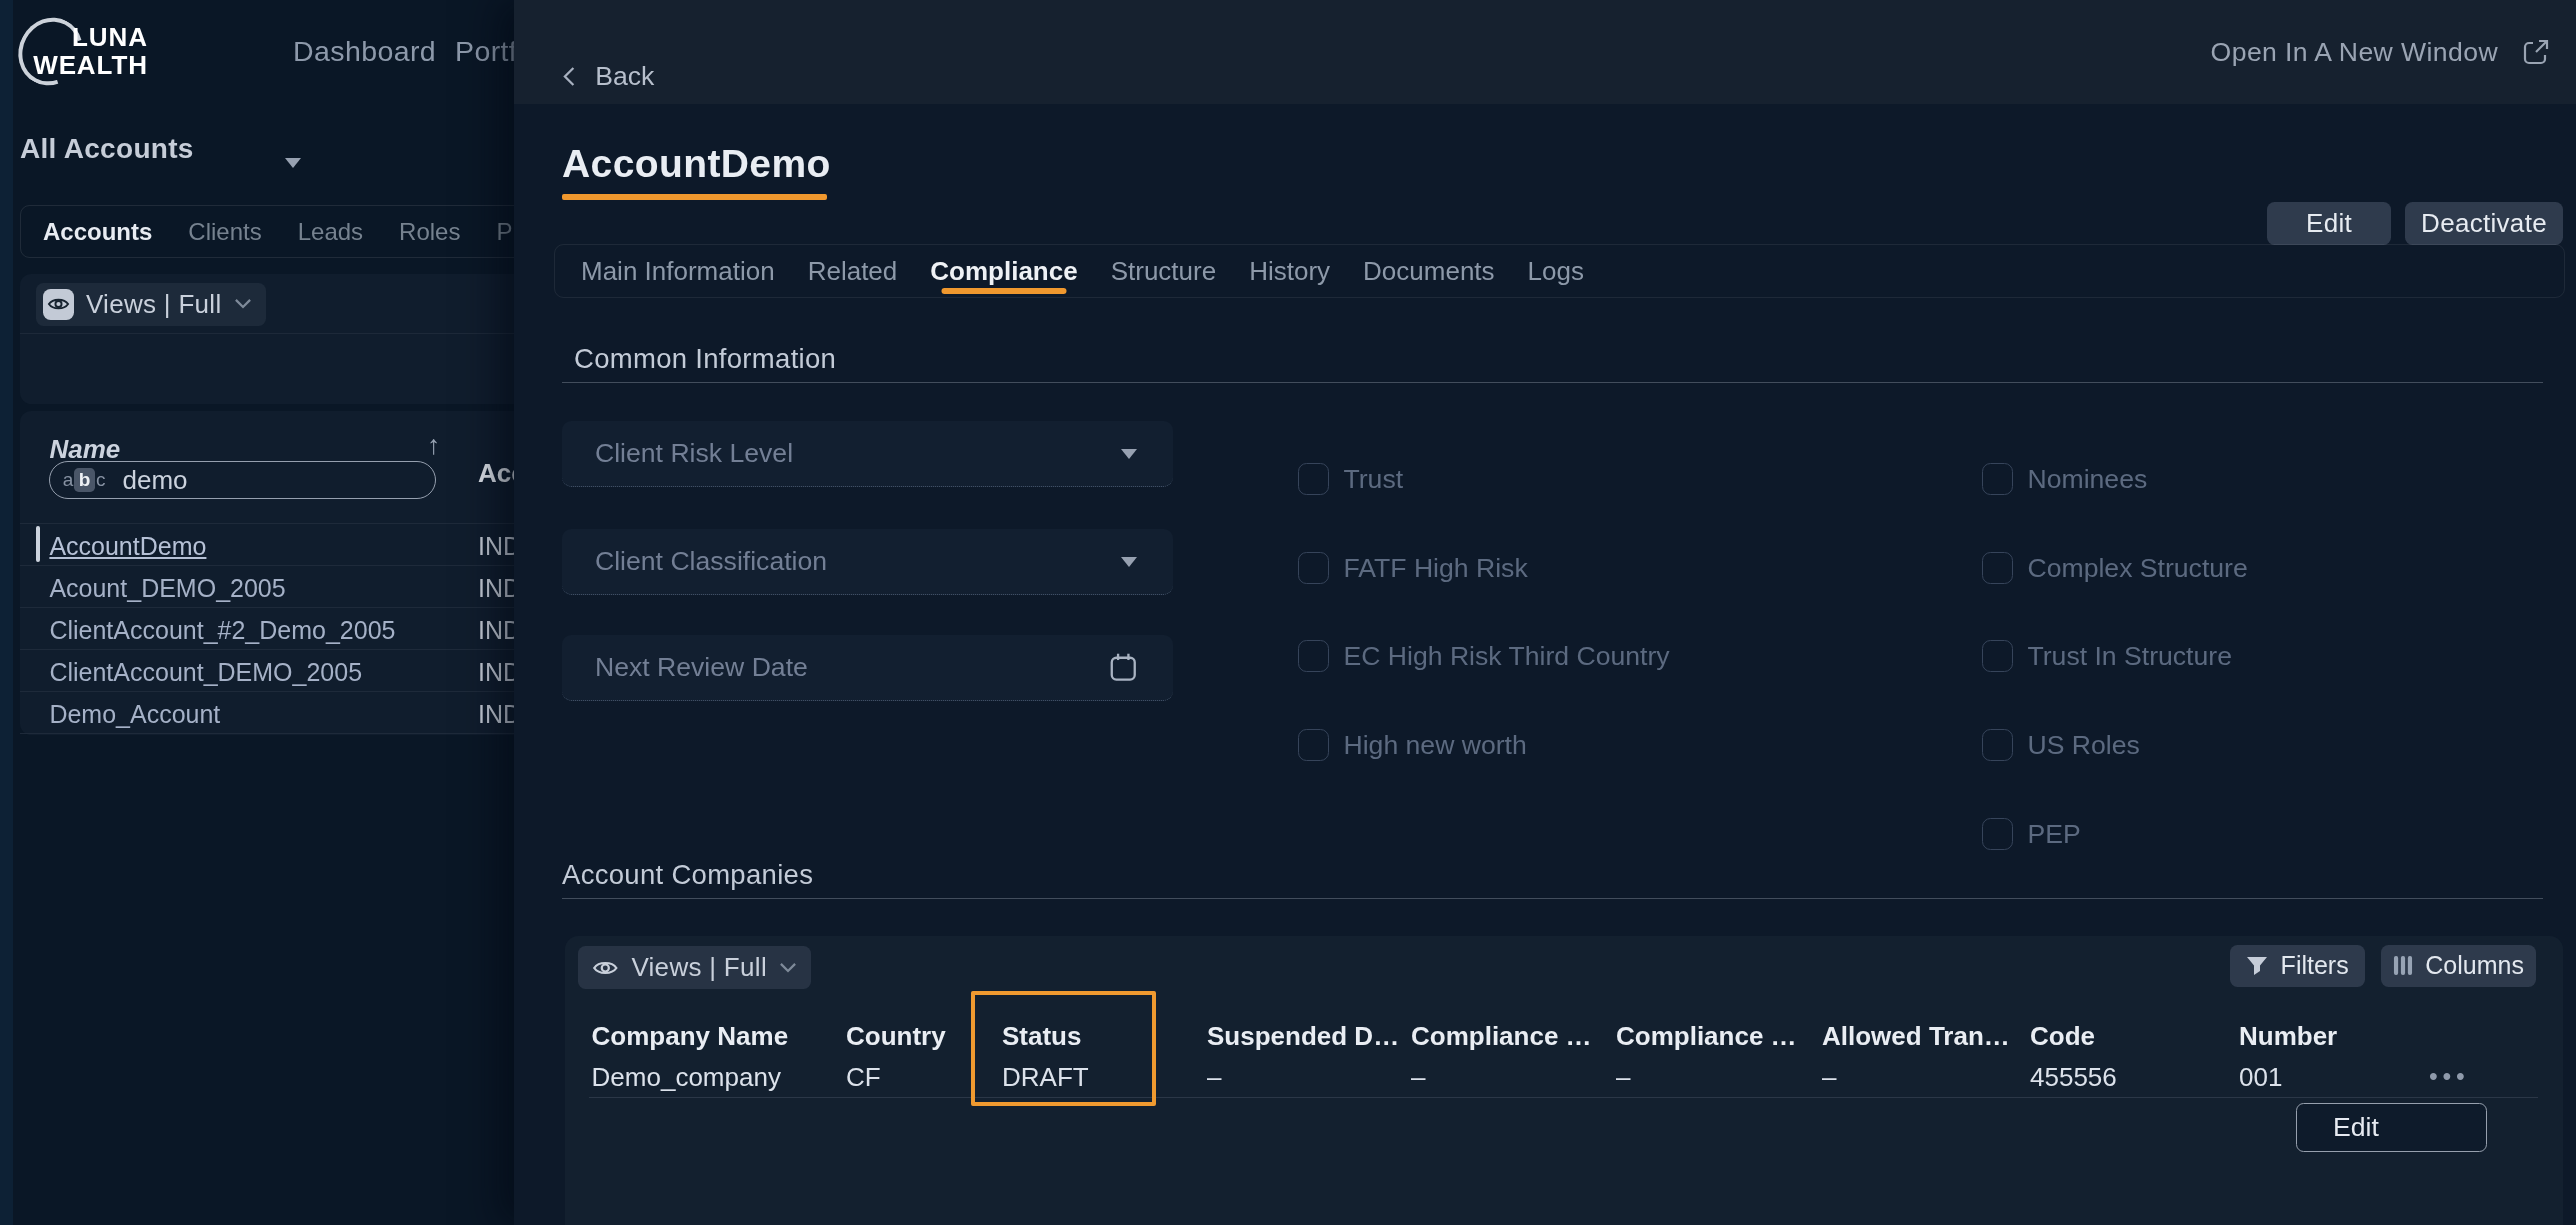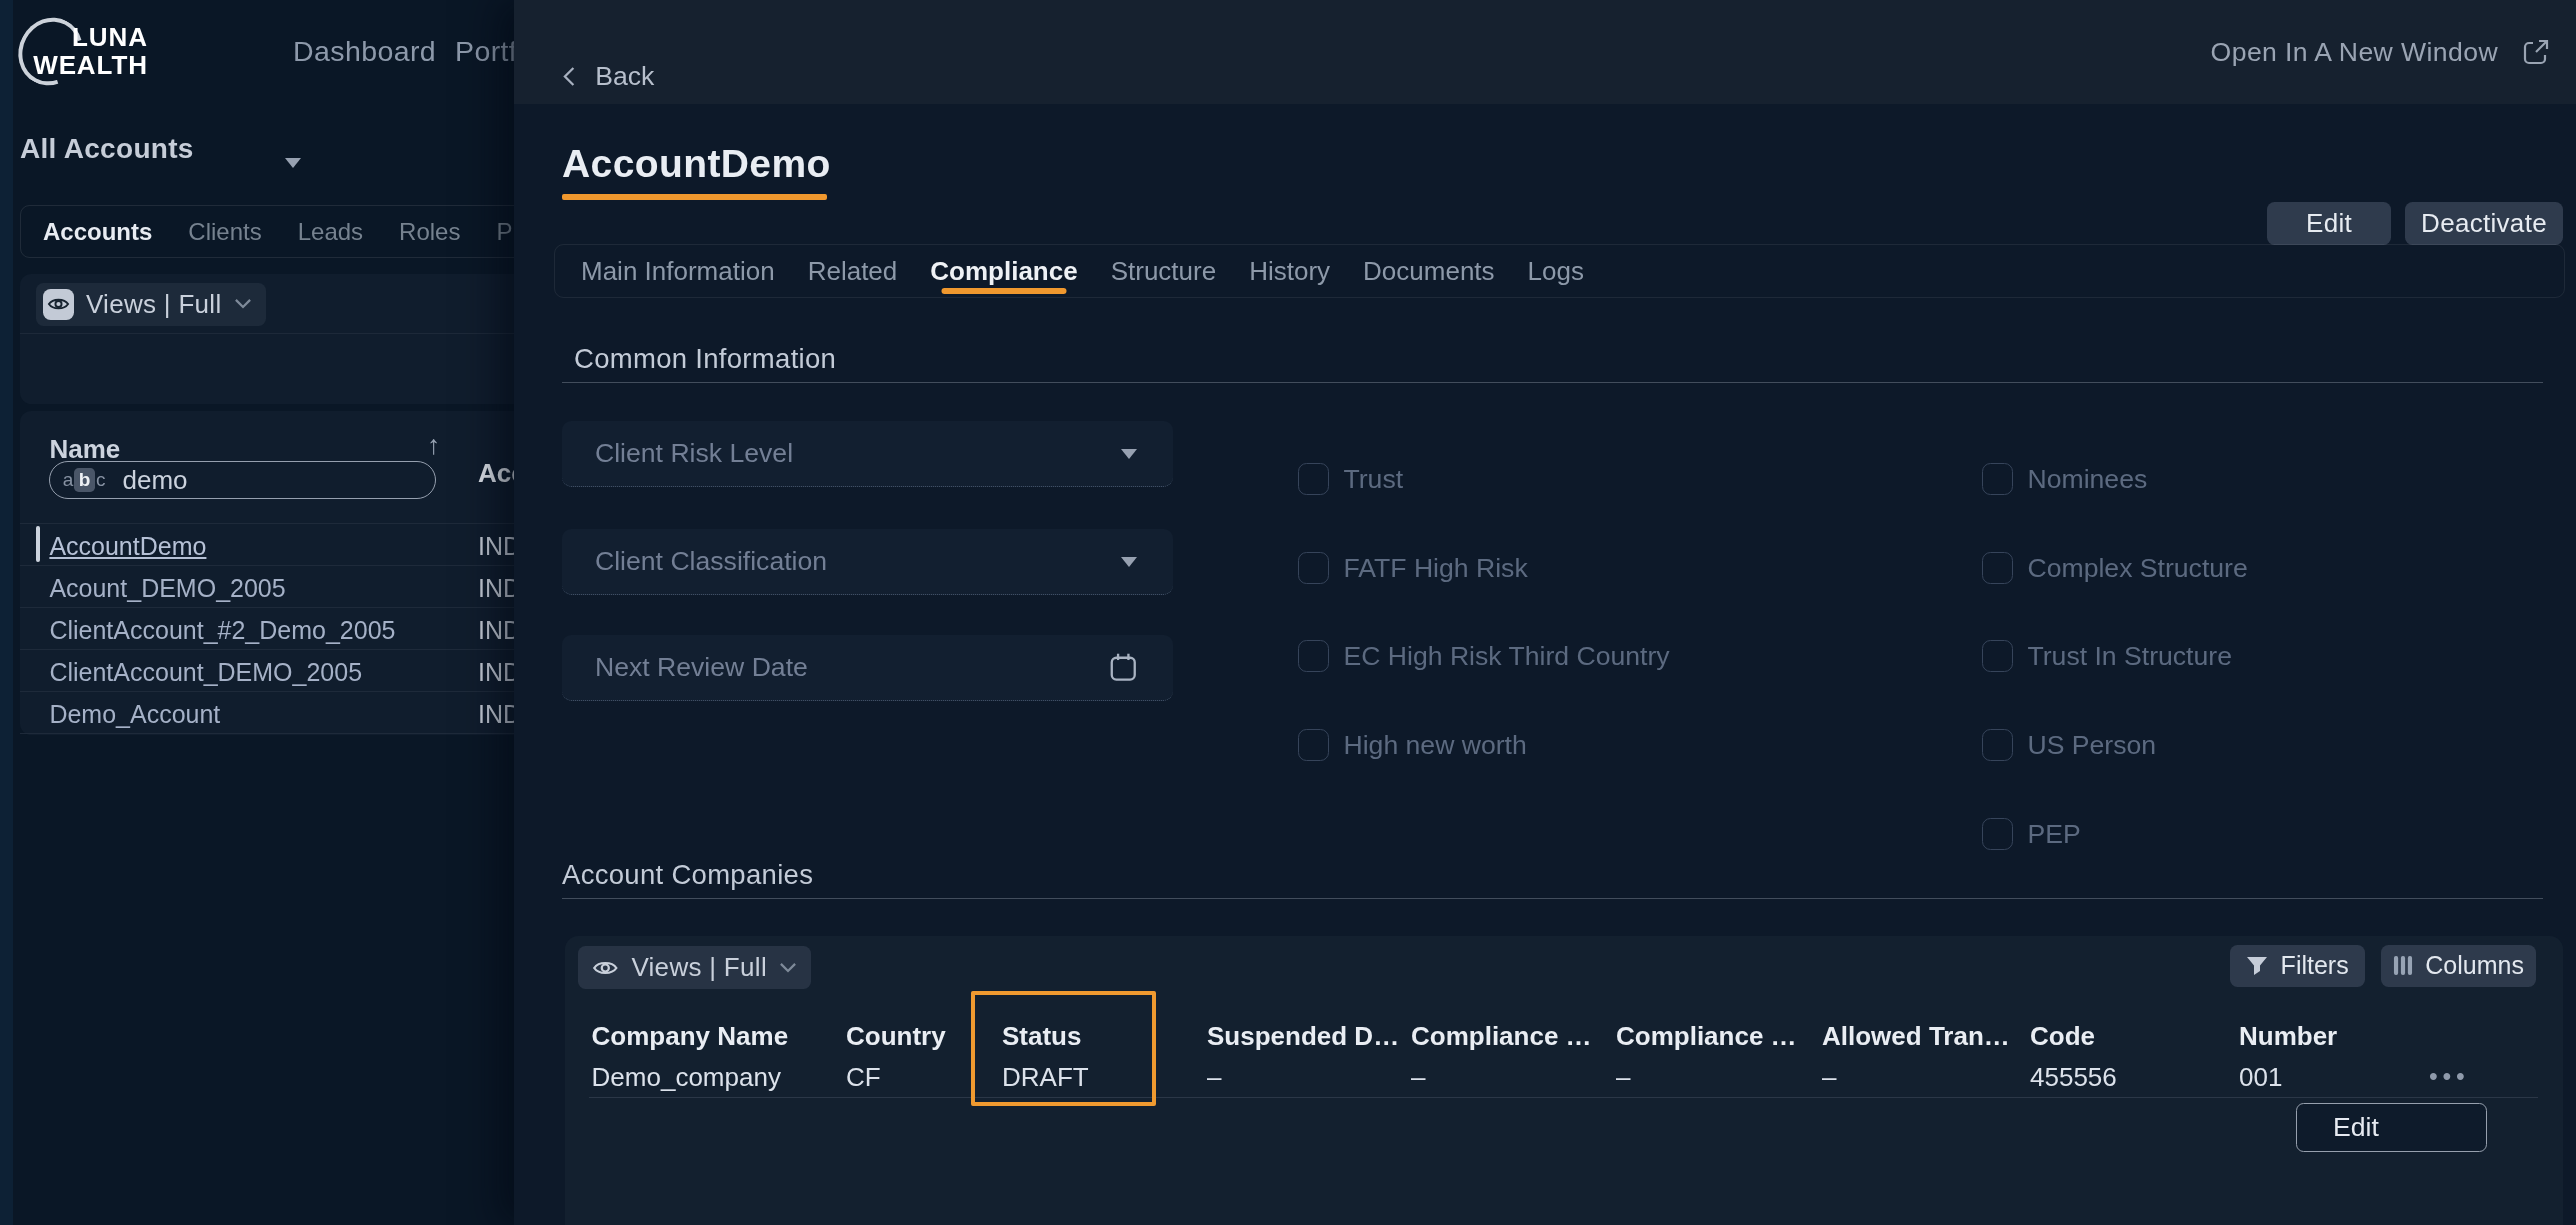--- a/index.html
+++ b/index.html
@@ -15,21 +15,21 @@
   .caret-down{width:0;height:0;border-left:8.5px solid transparent;border-right:8.5px solid transparent;border-top:10.4px solid #97a1b1;}
   .side-caret{position:absolute;left:285px;top:158px;}
   .stabs{position:absolute;left:20px;top:205px;width:570px;height:53px;border:1.4px solid rgba(255,255,255,.09);border-radius:9.5px;display:flex;align-items:center;padding-left:22px;gap:36px;box-sizing:border-box;}
   .stab{font-size:24px;color:#76828f;white-space:nowrap;}
   .stab.active{color:#e8ecf2;font-weight:700;}
   .spanel{position:absolute;left:20px;background:#101d2d;border-radius:11.4px;}
   .chip{display:flex;align-items:center;gap:12.3px;background:#1d2a3a;border-radius:7.6px;padding:0 14.2px 0 6.6px;height:43px;}
   .eye-badge{width:31px;height:31px;background:#c3cad6;border-radius:7.6px;display:flex;align-items:center;justify-content:center;}
   .chip-label{font-size:26px;color:#c9d0db;letter-spacing:0.3px;white-space:nowrap;}
   .hdiv{position:absolute;left:0;right:0;height:1.4px;background:#1d2939;}
-  .name-header{position:absolute;left:29.4px;top:23px;font-size:26px;font-weight:700;color:#ccd3de;}
+  .name-header{position:absolute;left:29.4px;top:23px;font-size:26px;font-weight:700;color:#ccd3de;font-style:italic;}
   .sort-arrow{position:absolute;left:407px;top:19px;font-size:26.6px;color:#97a2b2;}
   .search-pill{position:absolute;left:29.4px;top:50px;width:387px;height:38px;border:1.5px solid #96a0af;border-radius:20px;display:flex;align-items:center;padding-left:12.3px;box-sizing:border-box;gap:17px;}
   .abc{display:flex;align-items:center;gap:0.9px;font-size:19px;color:#8792a3;}
   .abc .b{background:#4a5668;color:#eef1f5;border-radius:4.7px;padding:0.9px 4.7px;font-weight:700;}
   .search-text{font-size:26px;color:#cbd2dd;}
   .type-header{position:absolute;left:458px;top:47px;font-size:26px;font-weight:700;color:#dfe4eb;white-space:nowrap;}
   .rows{position:absolute;left:0;top:112px;width:100%;border-top:1.4px solid #1e2a3a;}
   .lrow{position:relative;height:41px;border-bottom:1.4px solid #1e2a3a;}
   .lrow .nm{position:absolute;left:29.4px;top:7.6px;font-size:25px;color:#a5b1c7;white-space:nowrap;}
   .lrow .tp{position:absolute;left:458px;top:7.6px;font-size:25px;color:#c6cdd8;}
@@ -225,21 +225,21 @@
     <div class="cb" style="left:1420px;top:552px;">
         <span class="cbbox"></span>
         <span class="cblabel">Complex Structure</span>
       </div>
     <div class="cb" style="left:1420px;top:640px;">
         <span class="cbbox"></span>
         <span class="cblabel">Trust In Structure</span>
       </div>
     <div class="cb" style="left:1420px;top:729px;">
         <span class="cbbox"></span>
-        <span class="cblabel">US Person</span>
+        <span class="cblabel">US Roles</span>
       </div>
     <div class="cb" style="left:1420px;top:818px;">
         <span class="cbbox"></span>
         <span class="cblabel">PEP</span>
       </div>
 
     <div class="section-title" style="top:859px;">Account Companies</div>
     <div class="section-div" style="top:898px;"></div>
 
     <div class="cpanel">

